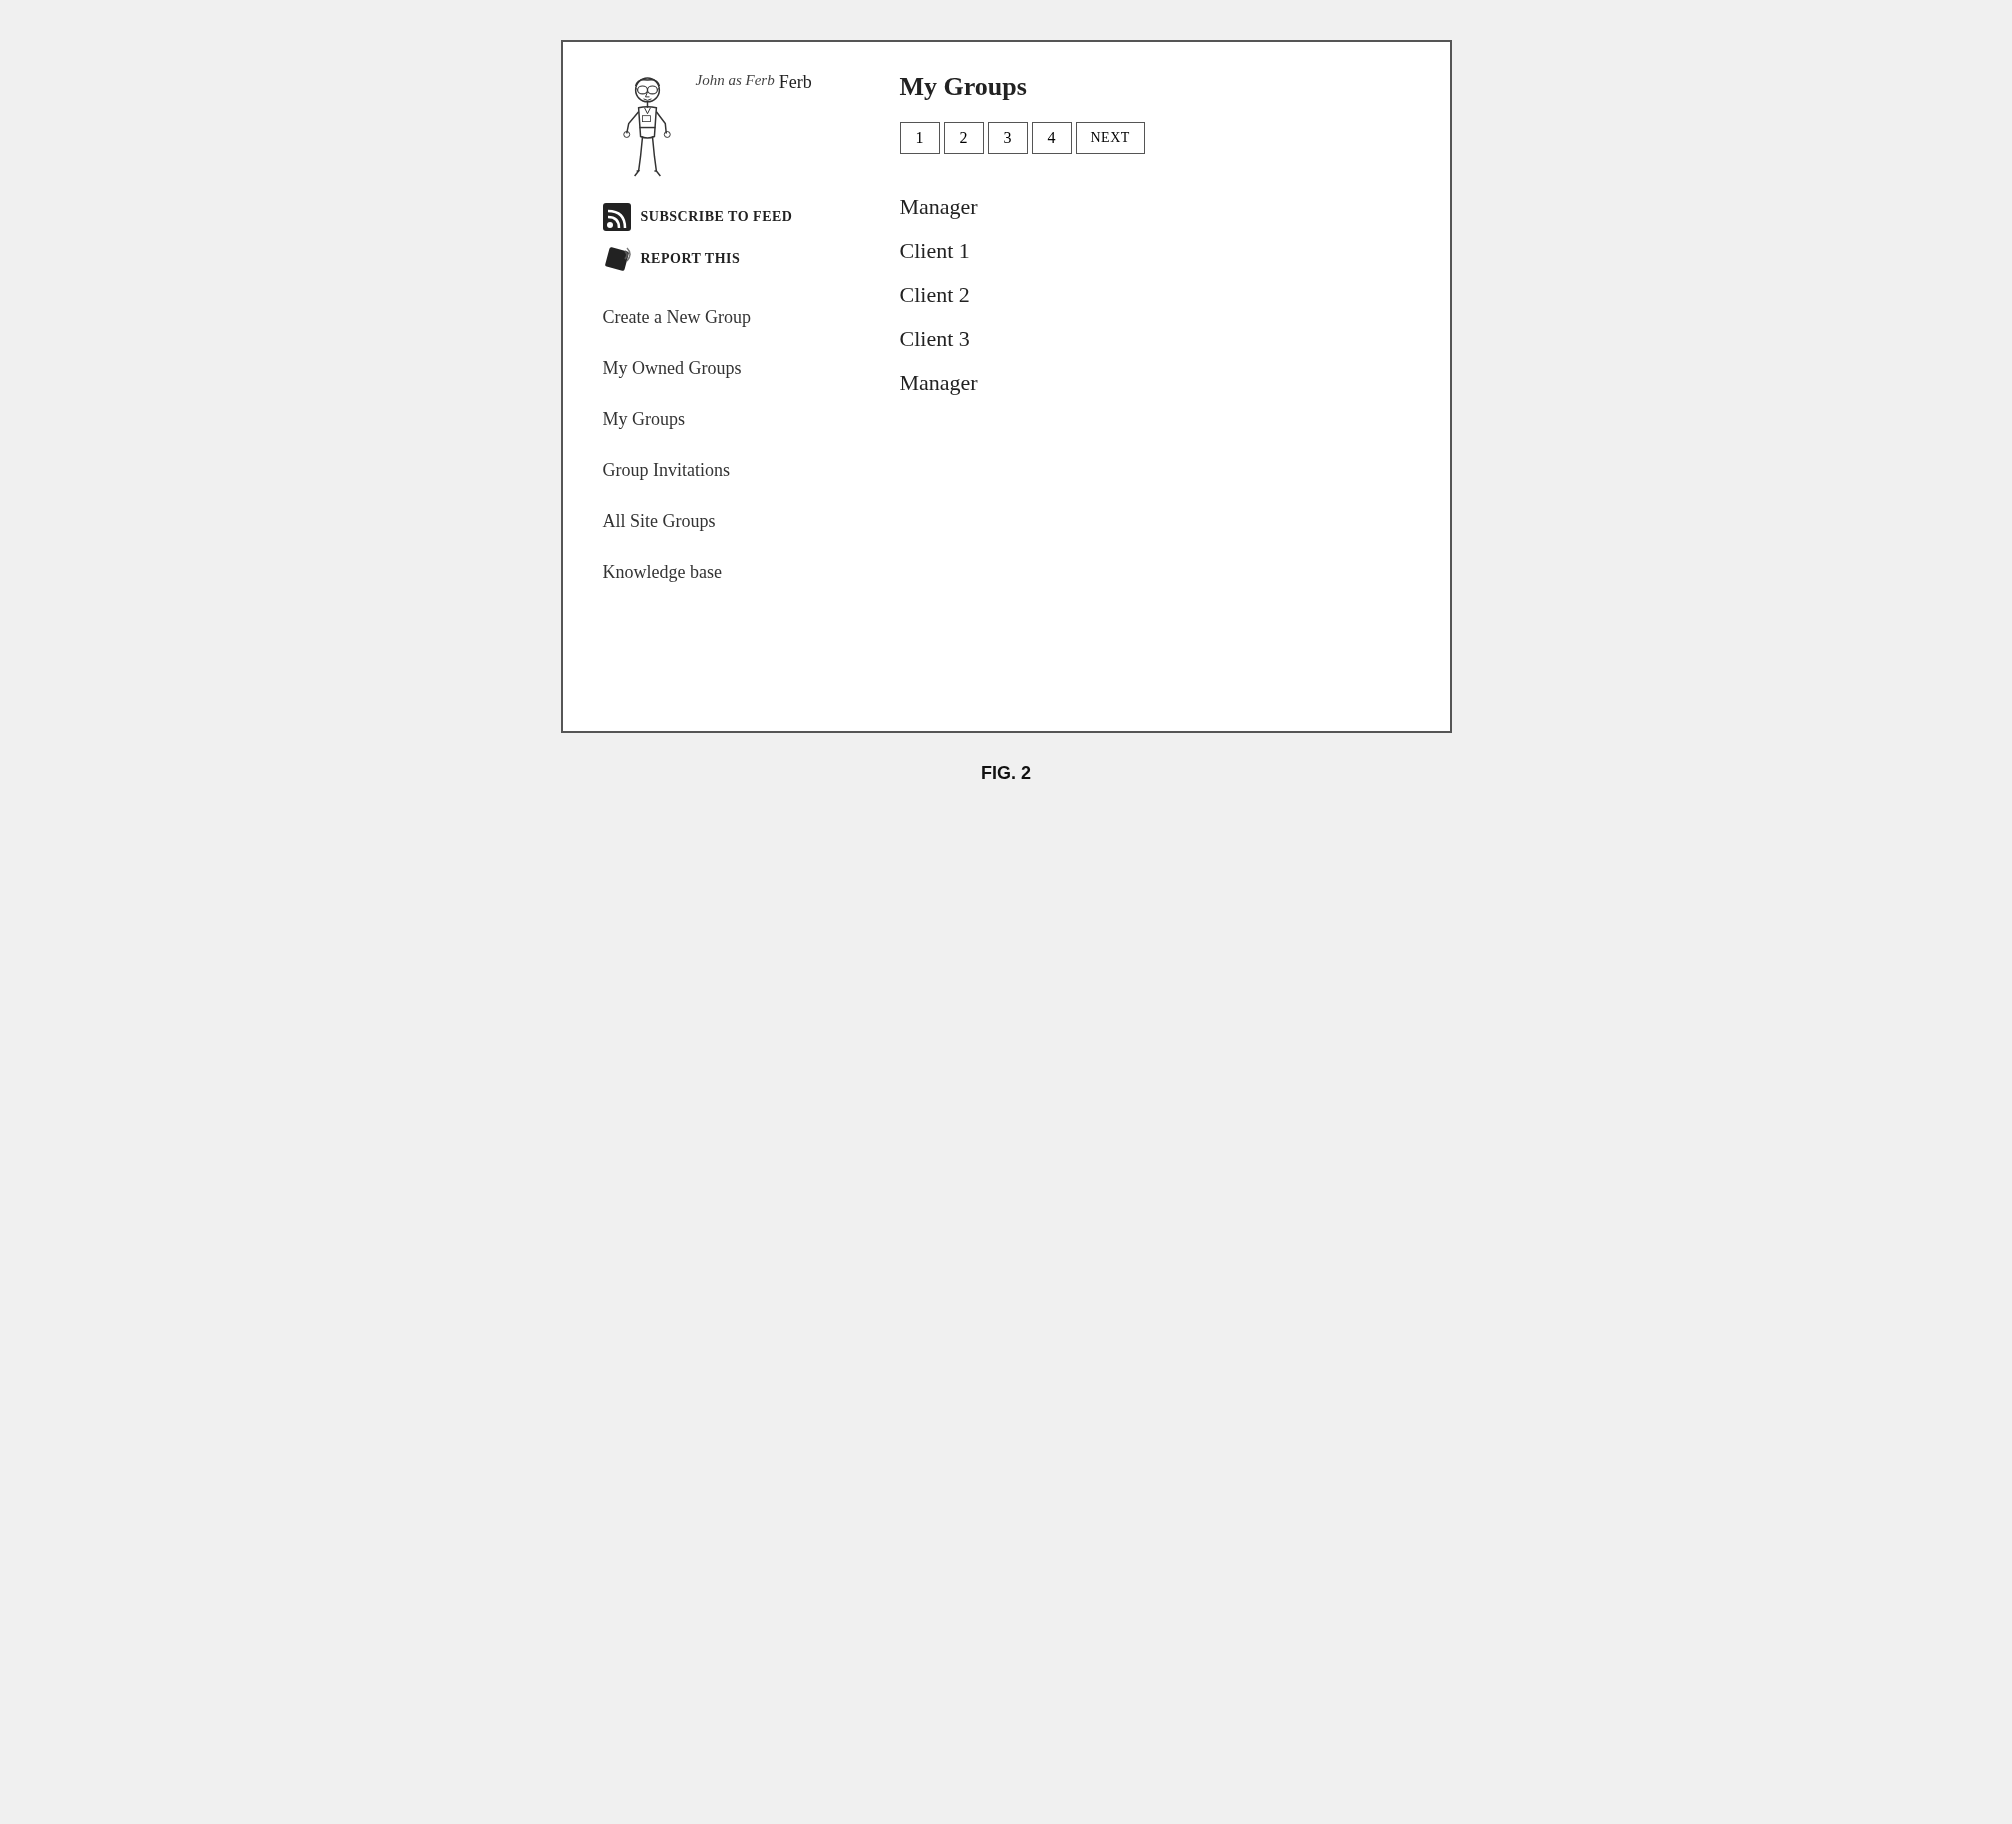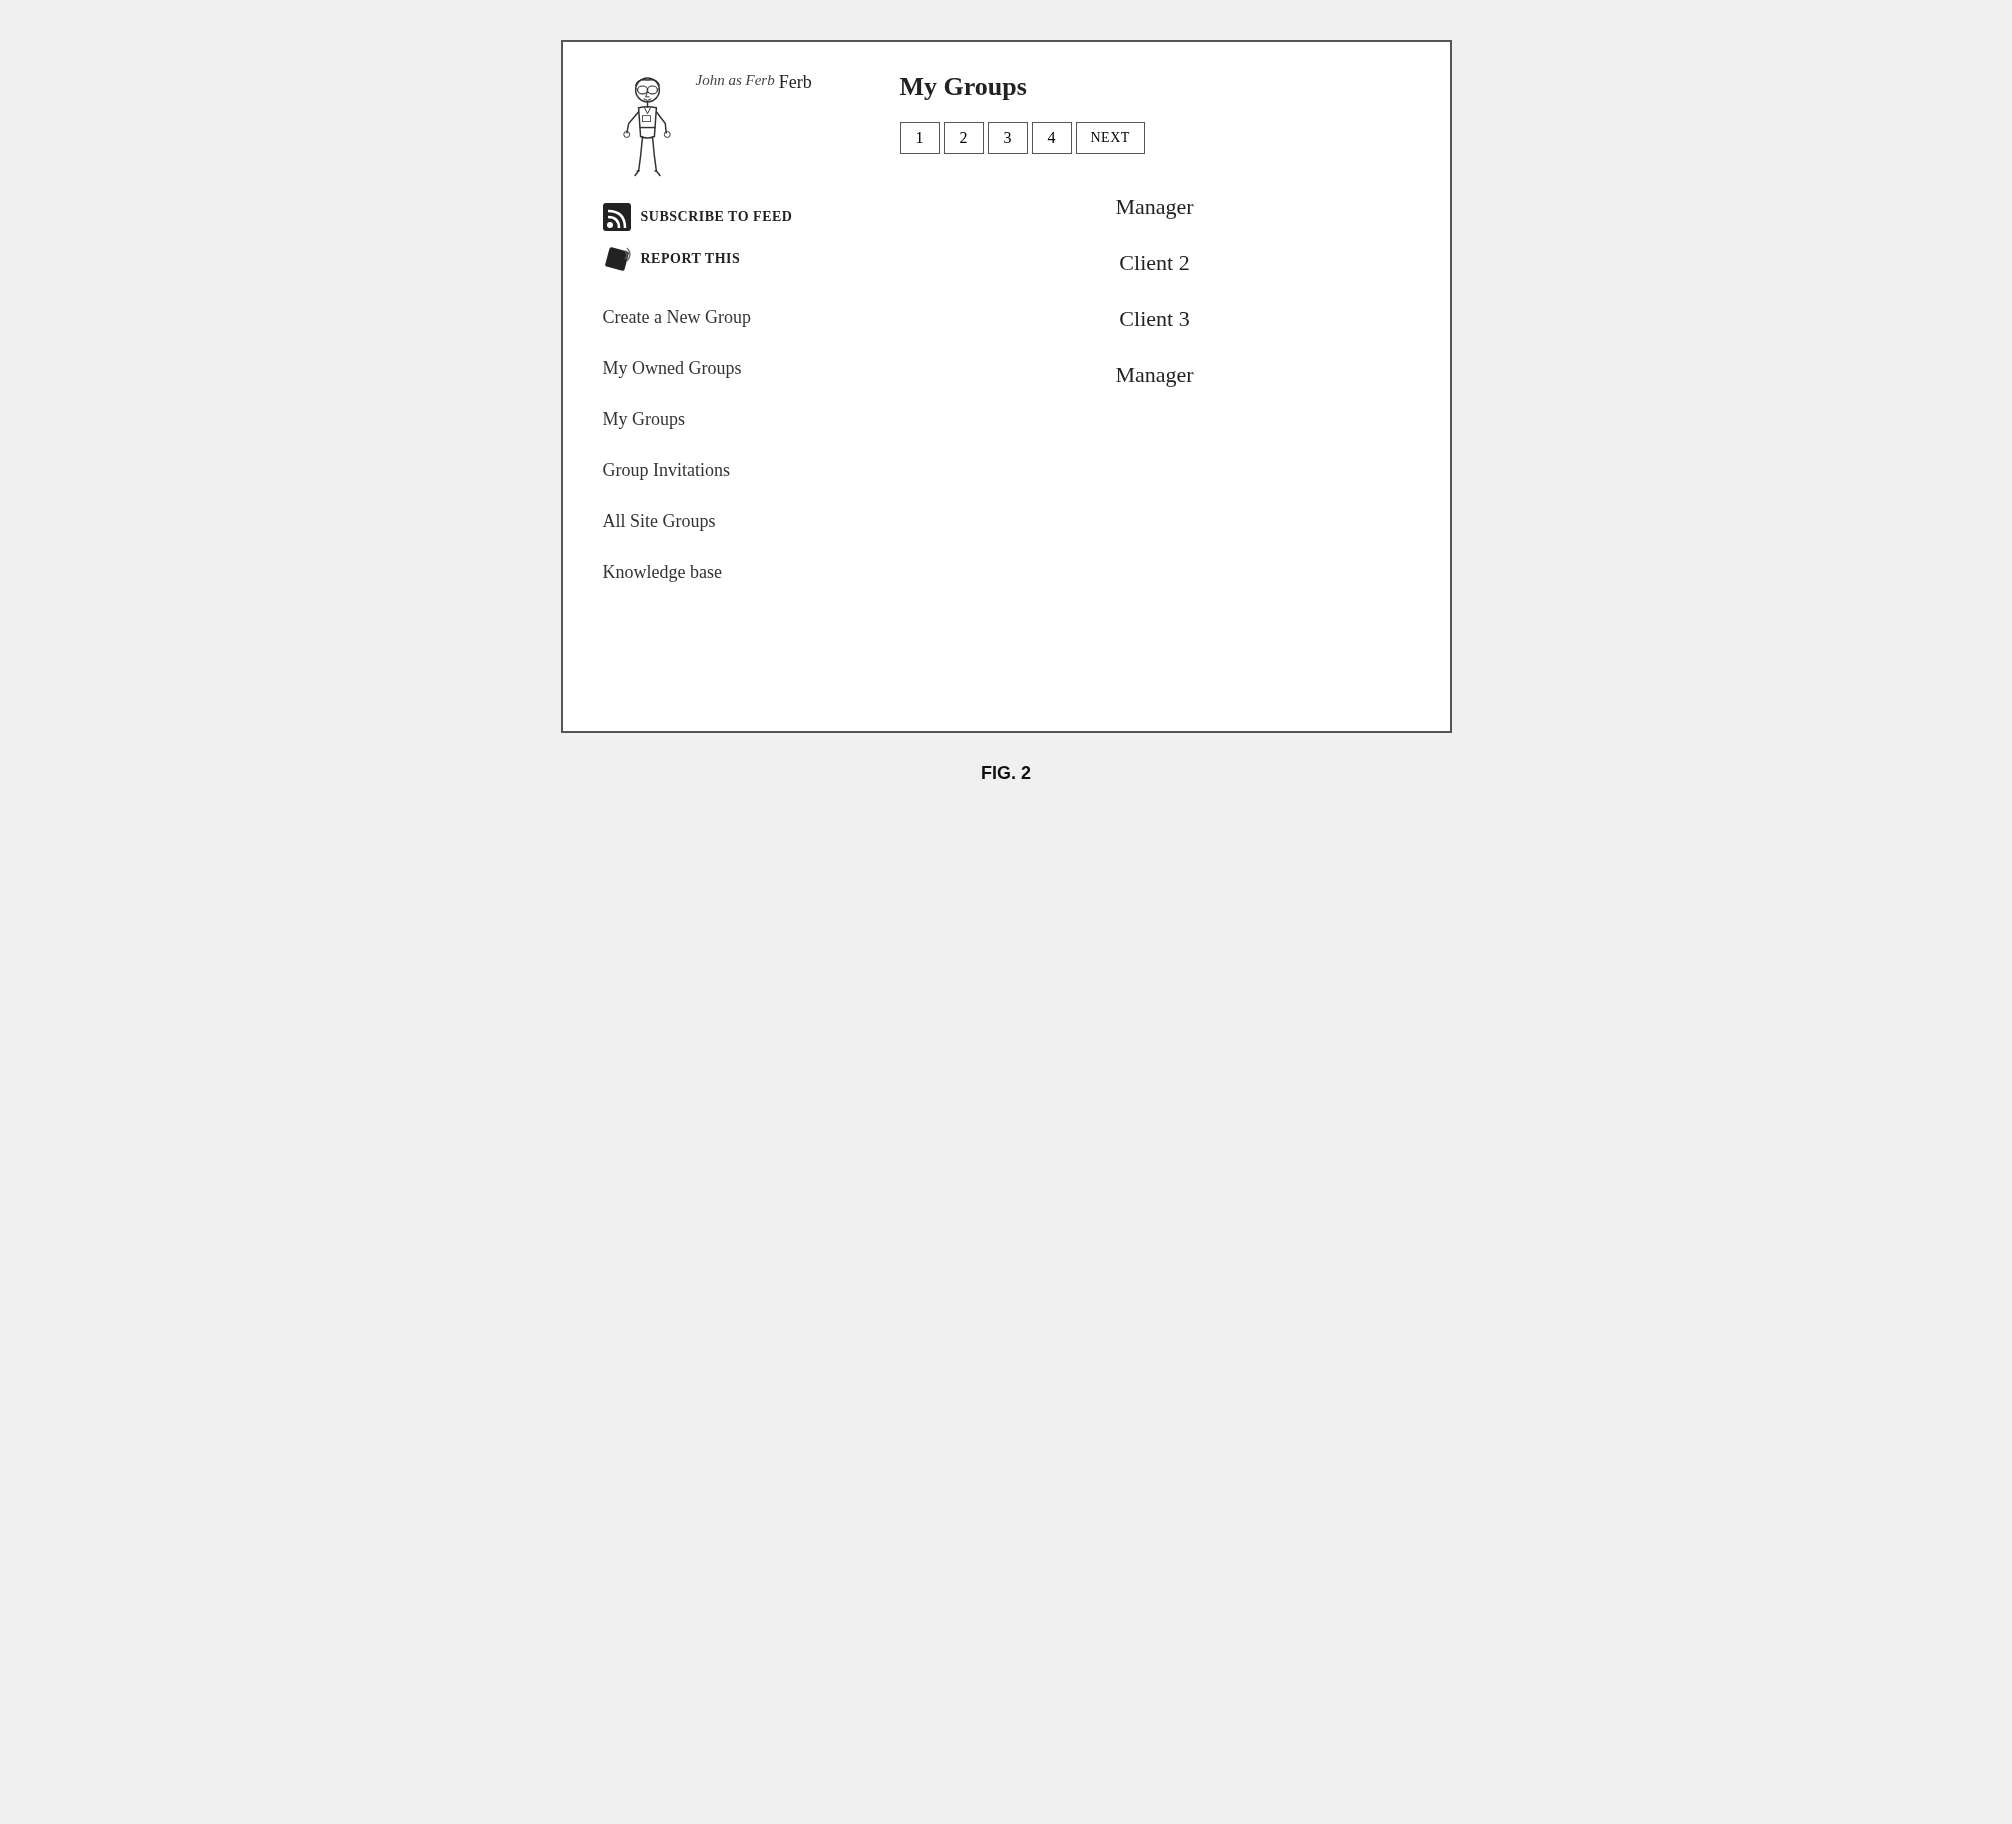--- a/index.html
+++ b/index.html
@@ -156,22 +156,21 @@
     }
 
     .page-btn.next-btn {
       font-size: 14px;
       letter-spacing: 0.5px;
     }
 
     .groups-list {
       display: flex;
       flex-direction: column;
-      gap: 12px;
-      align-items: center;
+      gap: 0;
     }
 
     .group-item {
       font-size: 22px;
       font-family: Georgia, serif;
       color: #222;
       padding: 10px 0 8px 0;
     }
 
     
@@ -294,20 +293,21 @@
       <div class="pagination">
         <button class="page-btn">1</button>
         <button class="page-btn">2</button>
         <button class="page-btn">3</button>
         <button class="page-btn">4</button>
         <button class="page-btn next-btn">NEXT</button>
       </div>
 
       <div class="groups-list">
         <div class="group-item">Manager</div>
+        <div class="group-item">Client 1</div>
         <div class="group-item">Client 2</div>
         <div class="group-item">Client 3</div>
         <div class="group-item">Manager</div>
       </div>
 
     </div>
 
   </div>
 
   <div class="figure-caption">FIG. 2</div>

